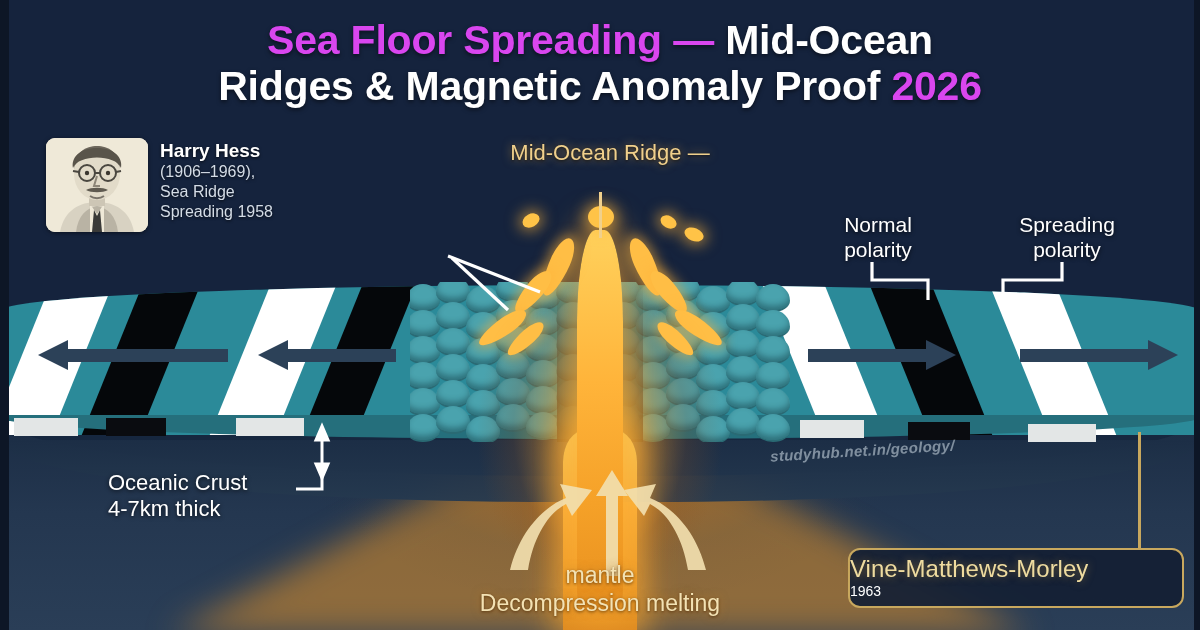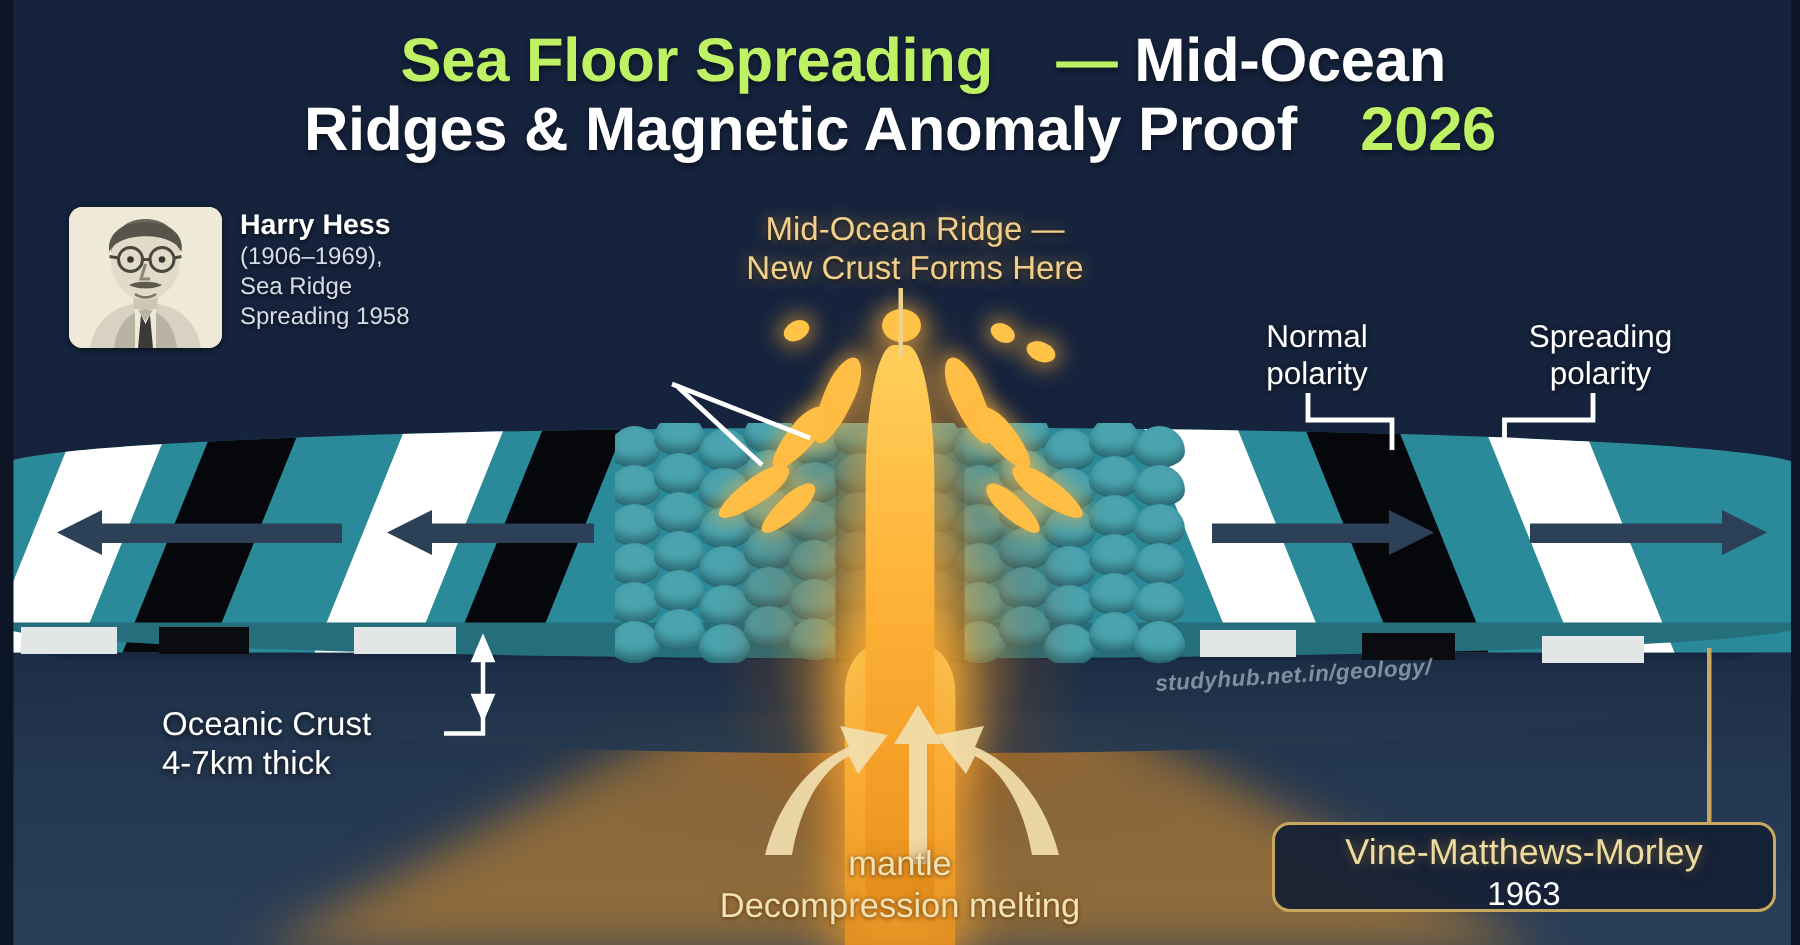--- a/index.html
+++ b/index.html
@@ -189,21 +189,21 @@
     z-index: 50;
     line-height: 1.12;
   }
   .title-line {
     font-size: 41px;
     font-weight: bold;
     color: #ffffff;
     letter-spacing: -0.2px;
     text-shadow: 0 2px 4px rgba(0,0,0,0.5);
   }
-  .title-gold { color: #bef264; margin-left: 31px; }
+  .title-gold { color: #d946ef; }
 
   .hess-card {
     position: absolute;
     left: 46px; top: 138px;
     z-index: 50;
     display: flex;
     gap: 12px;
     align-items: flex-start;
   }
   .hess-photo {
@@ -261,26 +261,25 @@
     letter-spacing: .3px;
   }
   .vmm-box {
     position: absolute;
     left: 848px; top: 548px;
     width: 336px; height: 60px;
     border: 2px solid #c8a85e;
     border-radius: 12px;
     background: rgba(19,32,52,0.92);
     z-index: 50;
-    text-align: center;
     box-sizing: border-box;
     padding-top: 5px;
   }
   .vmm-title { font-size: 24px; color: #eedb9f; text-shadow: 0 0 8px rgba(180,140,60,0.6); }
-  .vmm-year { font-size: 22px; color: #ffffff; }
+  .vmm-year { font-size: 14px; color: #ffffff; }
   .vmm-leader {
     position: absolute;
     left: 1138px; top: 432px;
     width: 3px; height: 118px;
     background: #c8a85e;
     z-index: 49;
   }
   .ridge-leader {
     position: absolute; left: 599px; top: 192px; width: 3px; height: 46px;
     background: #f0d08c; z-index: 48;
@@ -548,21 +547,20 @@
     <div class="hess-text">
       <div class="hess-name">Harry Hess</div>
       <div class="hess-sub">(1906–1969),</div>
       <div class="hess-sub">Sea Ridge</div>
       <div class="hess-sub">Spreading 1958</div>
     </div>
   </div>
 
   <div class="lbl lbl-ridge">
     <div>Mid-Ocean Ridge —</div>
-    <div>New Crust Forms Here</div>
   </div>
   <div class="ridge-leader"></div>
 
 
   <div class="lbl lbl-normal">
     <div>Normal</div>
     <div>polarity</div>
   </div>
   <div class="lbl lbl-reversed">
     <div>Spreading</div>

